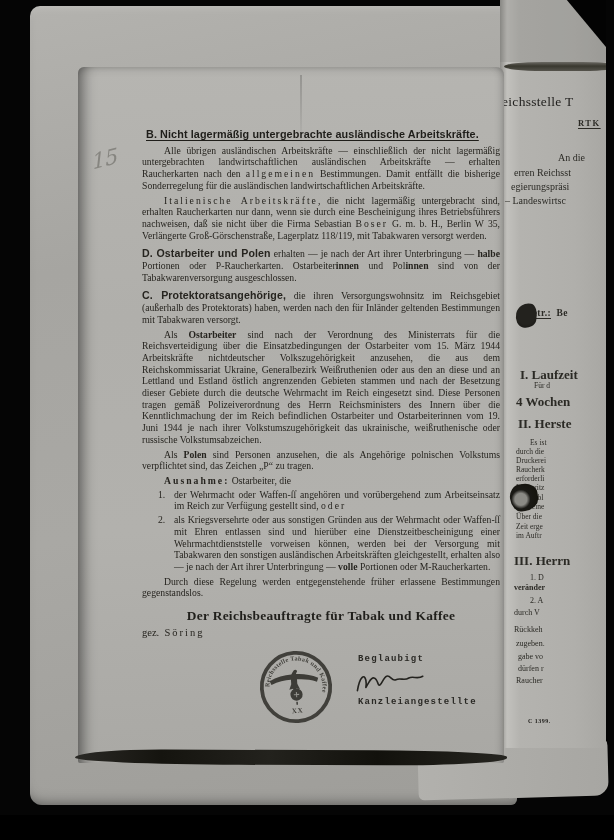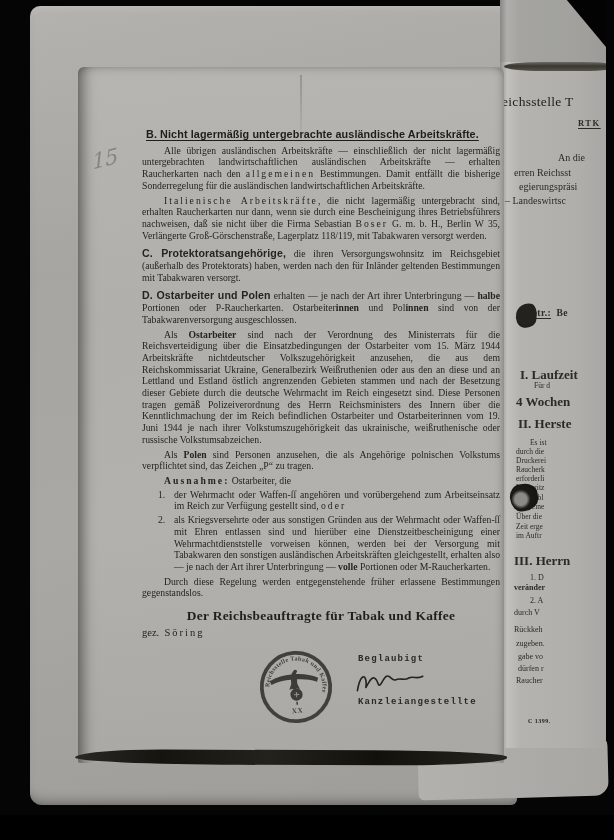--- a/index.html
+++ b/index.html
@@ -89,21 +89,21 @@
 
   <div class="right-page">
     <div class="rp-upper"></div>
     <div class="rp-band"></div>
     <div class="rp-dogear"></div>
     <div id="right-lines">
         <span class="rl header" style="left: 2px; top: 94px;">eichsstelle T</span>
         <span class="rl ref" style="left: 78px; top: 118px;">RTK</span>
         <span class="rl addr" style="left: 58px; top: 152px;">An die</span>
         <span class="rl addr" style="left: 14px; top: 167px;">erren Reichsst</span>
-        <span class="rl addr" style="left: 19px; top: 181px;">egierungspräsi</span>
+        <span class="rl addr" style="left: 11px; top: 181px;">egierungspräsi</span>
         <span class="rl addr" style="left: 5px; top: 195px;">– Landeswirtsc</span>
         <span class="rl betr" style="left: 26px; top: 308px;"><span class="ul">Betr.:</span>&nbsp;&nbsp;Be</span>
         <span class="rl rhead" style="left: 20px; top: 367px;">I. Laufzeit</span>
         <span class="rl body" style="left: 34px; top: 381px;">Für d</span>
         <span class="rl rhead" style="left: 16px; top: 394px;">4 Wochen</span>
         <span class="rl rhead" style="left: 18px; top: 416px;">II. Herste</span>
         <span class="rl body" style="left: 30px; top: 438px;">Es ist</span>
         <span class="rl body" style="left: 16px; top: 447px;">durch die</span>
         <span class="rl body" style="left: 16px; top: 456px;">Druckerei</span>
         <span class="rl body" style="left: 16px; top: 465px;">Raucherk</span>
@@ -130,22 +130,22 @@
 
   <div class="main-page">
     <div class="crease"></div>
     <div class="pencil">15</div>
 
     <div class="content">
       <h2 class="heading-b">B. Nicht lagermäßig untergebrachte ausländische Arbeitskräfte.</h2>
       <div id="paragraphs">
           <div class="para">Alle übrigen ausländischen Arbeitskräfte — einschließlich der nicht lagermäßig untergebrachten landwirtschaftlichen ausländischen Arbeitskräfte — erhalten Raucherkarten nach den <span class="ls">allgemeinen</span> Bestimmungen. Damit entfällt die bisherige Sonderregelung für die ausländischen landwirtschaftlichen Arbeitskräfte.</div>
           <div class="para"><span class="ls">Italienische Arbeitskräfte</span>, die nicht lagermäßig untergebracht sind, erhalten Raucherkarten nur dann, wenn sie durch eine Bescheinigung ihres Betriebsführers nachweisen, daß sie nicht über die Firma Sebastian <span class="ls">Boser</span> G. m. b. H., Berlin W 35, Verlängerte Groß-Görschenstraße, Lagerplatz 118/119, mit Tabakwaren versorgt werden.</div>
+          <div class="para sec"><span class="lead">D. Ostarbeiter und Polen</span> erhalten — je nach der Art ihrer Unterbringung — <b>halbe</b> Portionen oder P-Raucherkarten. Ostarbeiter<b>innen</b> und Pol<b>innen</b> sind von der Tabakwarenversorgung ausgeschlossen.</div>
           <div class="para sec"><span class="lead">C. Protektoratsangehörige,</span> die ihren Versorgungswohnsitz im Reichsgebiet (außerhalb des Protektorats) haben, werden nach den für Inländer geltenden Bestimmungen mit Tabakwaren versorgt.</div>
-          <div class="para sec"><span class="lead">D. Ostarbeiter und Polen</span> erhalten — je nach der Art ihrer Unterbringung — <b>halbe</b> Portionen oder P-Raucherkarten. Ostarbeiter<b>innen</b> und Pol<b>innen</b> sind von der Tabakwarenversorgung ausgeschlossen.</div>
           <div class="para">Als <b>Ostarbeiter</b> sind nach der Verordnung des Ministerrats für die Reichsverteidigung über die Einsatzbedingungen der Ostarbeiter vom 15. März 1944 Arbeitskräfte nichtdeutscher Volkszugehörigkeit anzusehen, die aus dem Reichskommissariat Ukraine, Generalbezirk Weißruthenien oder aus den an diese und an Lettland und Estland östlich angrenzenden Gebieten stammen und nach der Besetzung dieser Gebiete durch die deutsche Wehrmacht im Reich eingesetzt sind. Diese Personen tragen gemäß Polizeiverordnung des Herrn Reichsministers des Innern über die Kenntlichmachung der im Reich befindlichen Ostarbeiter und Ostarbeiterinnen vom 19. Juni 1944 je nach ihrer Volkstumszugehörigkeit das ukrainische, weißruthenische oder russische Volkstumsabzeichen.</div>
           <div class="para">Als <b>Polen</b> sind Personen anzusehen, die als Angehörige polnischen Volkstums verpflichtet sind, das Zeichen „P“ zu tragen.</div>
           <div class="para"><b><span class="ls">Ausnahme:</span></b> Ostarbeiter, die</div>
           <div class="para item"><span class="num">1.</span>der Wehrmacht oder Waffen-ſſ angehören und vorübergehend zum Arbeitseinsatz im Reich zur Verfügung gestellt sind, <span class="ls">oder</span></div>
           <div class="para item"><span class="num">2.</span>als Kriegsversehrte oder aus sonstigen Gründen aus der Wehrmacht oder Waffen-ſſ mit Ehren entlassen sind und hierüber eine Dienstzeitbescheinigung einer Wehrmachtdienststelle vorweisen können, werden bei der Versorgung mit Tabakwaren den sonstigen ausländischen Arbeitskräften gleichgestellt, erhalten also — je nach der Art ihrer Unterbringung — <b>volle</b> Portionen oder M-Raucherkarten.</div>
           <div class="para">Durch diese Regelung werden entgegenstehende früher erlassene Bestimmungen gegenstandslos.</div>
         </div>
 
       <div class="sig-title">Der Reichsbeauftragte für Tabak und Kaffee</div>
       <div class="sig-gez">gez.&nbsp;&nbsp;<span class="ls">Söring</span></div>

